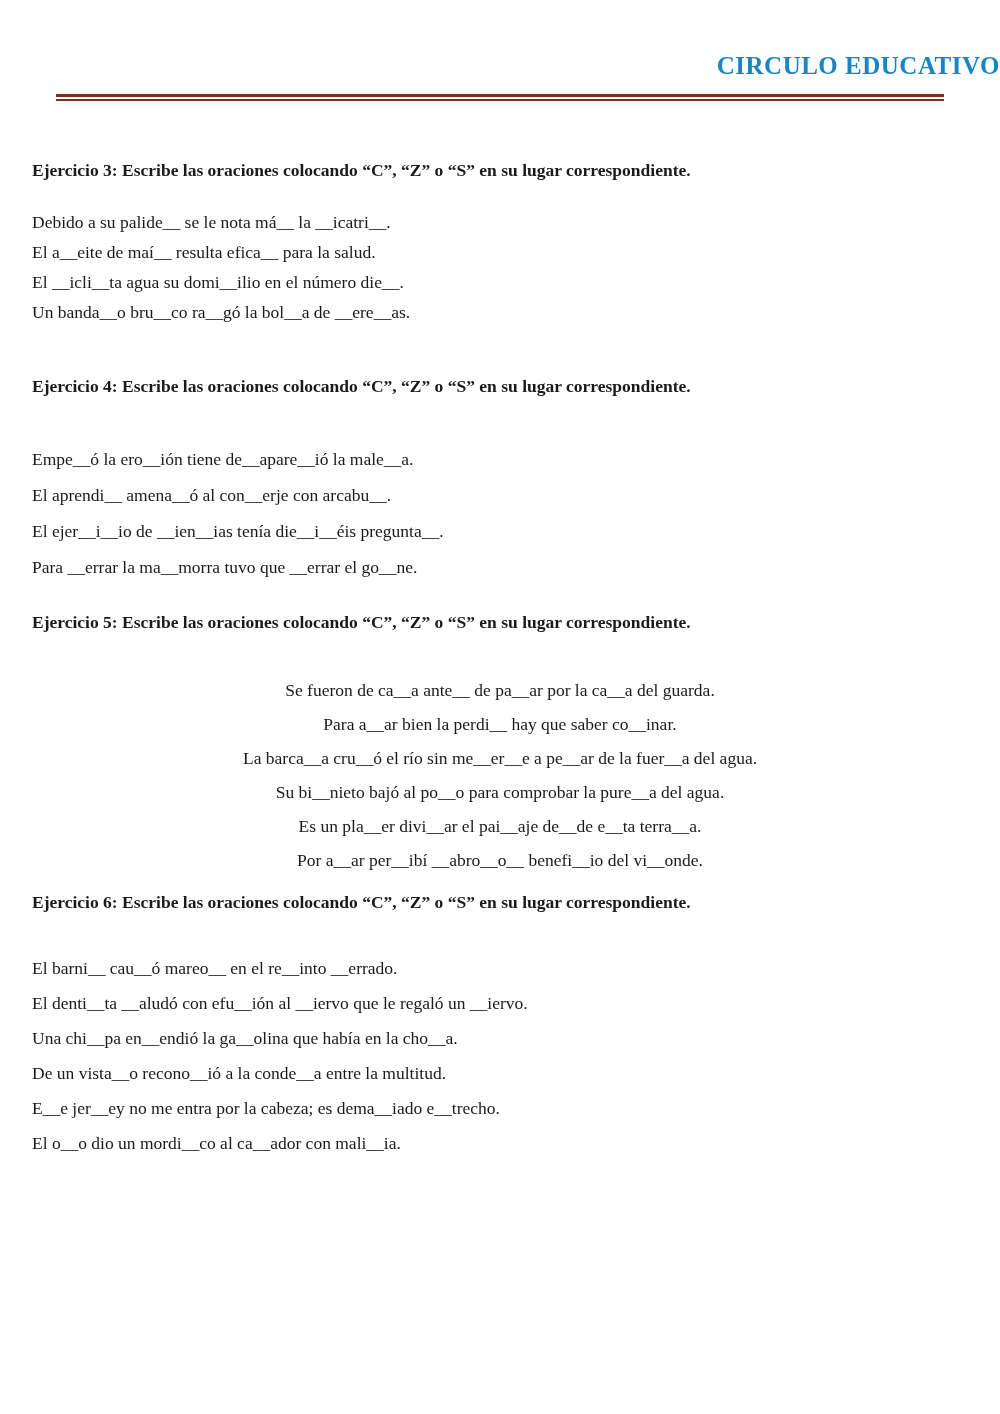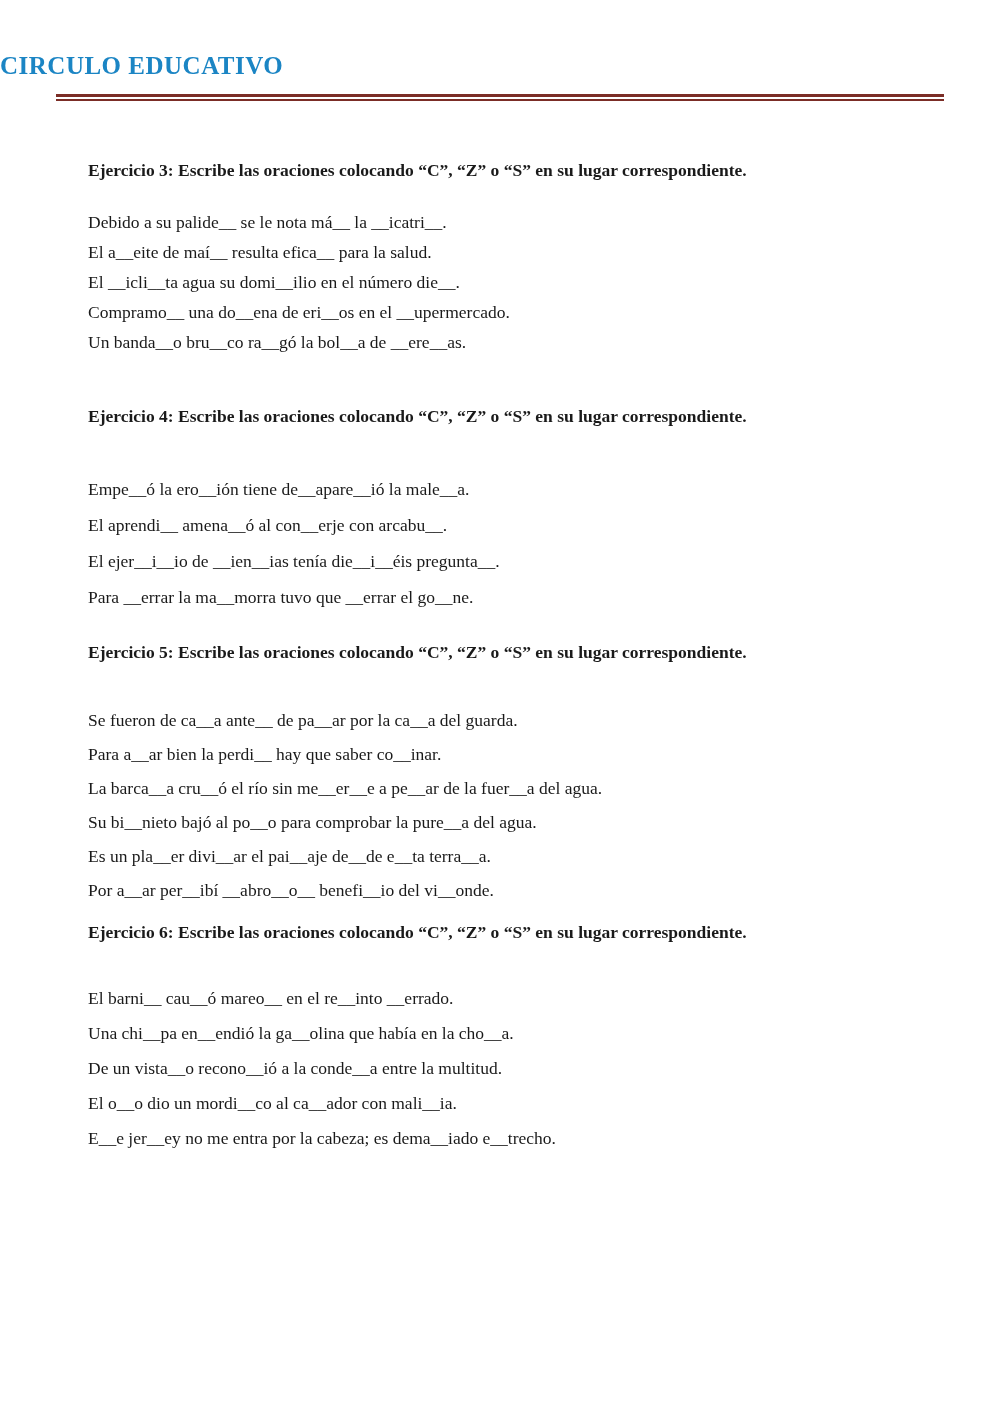--- a/index.html
+++ b/index.html
@@ -8,37 +8,37 @@
     background:#ffffff;
     font-family:"Liberation Serif", serif;
     color:#1a1a1a;
     position:relative;
     overflow:hidden;
   }
   .page{width:1000px;height:1414px;position:relative;}
 
   .doc-title{
     margin:52px 0 0 0;
-    text-align:left;
+    text-align:right;
     font-size:25px;
     font-weight:bold;
     letter-spacing:0.5px;
     color:#1b85c4;
     font-family:"Liberation Serif", serif;
   }
   .title-rule{
     margin:14px auto 0 auto;
     width:888px;
     height:2px;
     border-top:3px solid #7b2d26;
     border-bottom:2px solid #7b2d26;
   }
 
   .content{
-    padding:0 88px;
+    padding:0 32px;
   }
   .exercise-heading{
     font-size:17.5px;
     font-weight:bold;
     margin:0;
     line-height:22px;
   }
   .lines{margin:0;padding:0;list-style:none;}
   .sentence-line{
     font-size:17.5px;
@@ -48,21 +48,21 @@
   
   .s3 .exercise-heading{margin-top:58px;}
   .s3 .lines{margin-top:26px;}
   .s3 .sentence-line{line-height:30px;}
 
   .s4 .exercise-heading{margin-top:48px;}
   .s4 .lines{margin-top:44px;}
   .s4 .sentence-line{line-height:36px;}
 
   .s5 .exercise-heading{margin-top:26px;}
-  .s5 .lines{margin-top:40px;}
+  .s5 .lines{margin-top:40px;text-align:center;}
   .s5 .sentence-line{line-height:34px;}
 
   .s6 .exercise-heading{margin-top:14px;}
   .s6 .lines{margin-top:38px;}
   .s6 .sentence-line{line-height:35px;}
 </style>
 </head>
 <body>
 
 <div class="page">
@@ -71,21 +71,20 @@
   <div class="title-rule"></div>
 
   <div class="content">
 
     <section class="s3">
       <h2 class="exercise-heading">Ejercicio 3: Escribe las oraciones colocando “C”, “Z” o “S” en su lugar correspondiente.</h2>
       <div class="lines">
         <p class="sentence-line">Debido a su palide__ se le nota má__ la __icatri__.</p>
         <p class="sentence-line">El a__eite de maí__ resulta efica__ para la salud.</p>
         <p class="sentence-line">El __icli__ta agua su domi__ilio en el número die__.</p>
-        <p class="sentence-line">Compramo__ una do__ena de eri__os en el __upermercado.</p>
         <p class="sentence-line">Un banda__o bru__co ra__gó la bol__a de __ere__as.</p>
       </div>
     </section>
 
     <section class="s4">
       <h2 class="exercise-heading">Ejercicio 4: Escribe las oraciones colocando “C”, “Z” o “S” en su lugar correspondiente.</h2>
       <div class="lines">
         <p class="sentence-line">Empe__ó la ero__ión tiene de__apare__ió la male__a.</p>
         <p class="sentence-line">El aprendi__ amena__ó al con__erje con arcabu__.</p>
         <p class="sentence-line">El ejer__i__io de __ien__ias tenía die__i__éis pregunta__.</p>
@@ -102,22 +101,23 @@
         <p class="sentence-line">Su bi__nieto bajó al po__o para comprobar la pure__a del agua.</p>
         <p class="sentence-line">Es un pla__er divi__ar el pai__aje de__de e__ta terra__a.</p>
         <p class="sentence-line">Por a__ar per__ibí __abro__o__ benefi__io del vi__onde.</p>
       </div>
     </section>
 
     <section class="s6">
       <h2 class="exercise-heading">Ejercicio 6: Escribe las oraciones colocando “C”, “Z” o “S” en su lugar correspondiente.</h2>
       <div class="lines">
         <p class="sentence-line">El barni__ cau__ó mareo__ en el re__into __errado.</p>
+        <p class="sentence-line">El denti__ta __aludó con efu__ión al __iervo que le regaló un __iervo.</p>
         <p class="sentence-line">Una chi__pa en__endió la ga__olina que había en la cho__a.</p>
         <p class="sentence-line">De un vista__o recono__ió a la conde__a entre la multitud.</p>
+        <p class="sentence-line">E__e jer__ey no me entra por la cabeza; es dema__iado e__trecho.</p>
         <p class="sentence-line">El o__o dio un mordi__co al ca__ador con mali__ia.</p>
-        <p class="sentence-line">E__e jer__ey no me entra por la cabeza; es dema__iado e__trecho.</p>
       </div>
     </section>
 
   </div>
 
 </div>
 
 </body></html>

